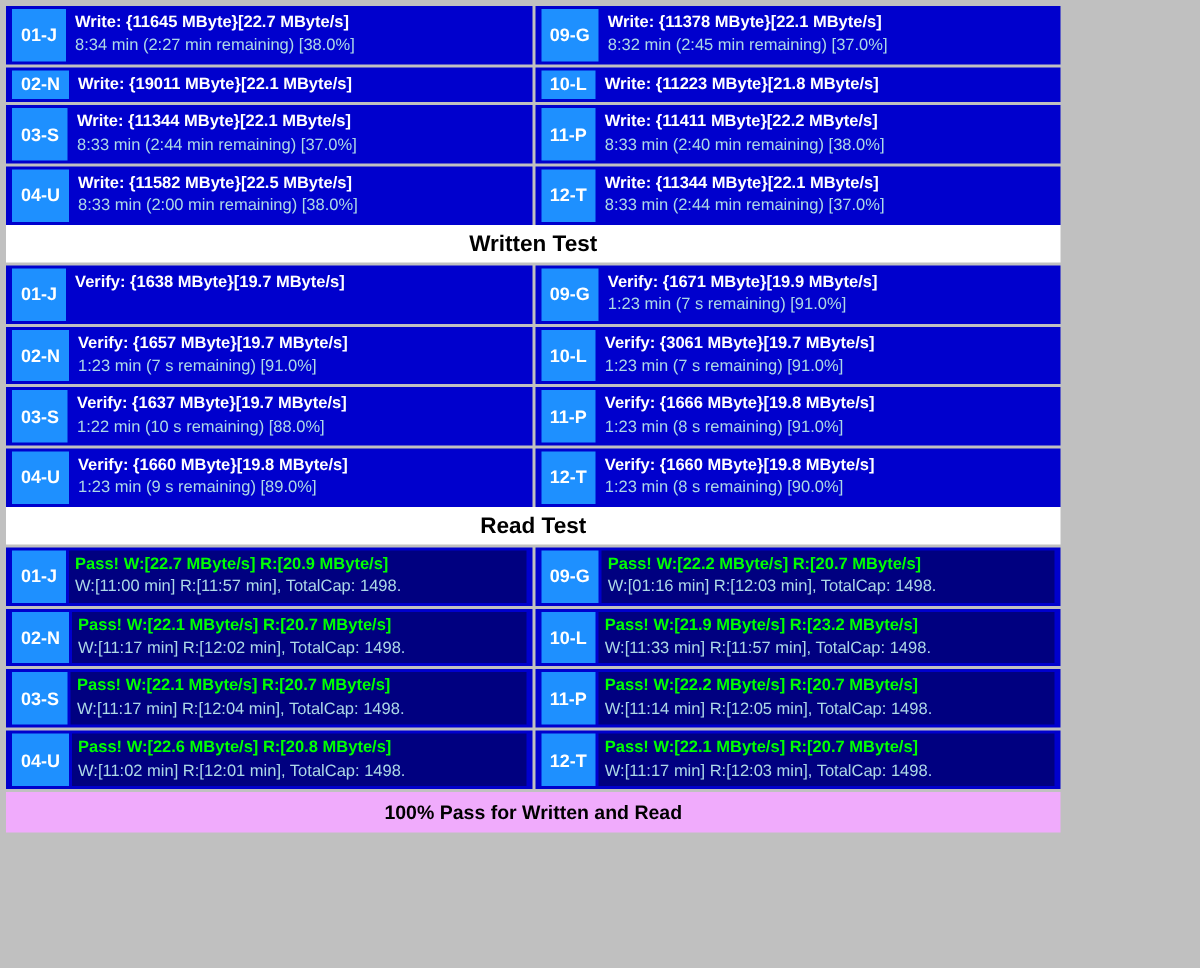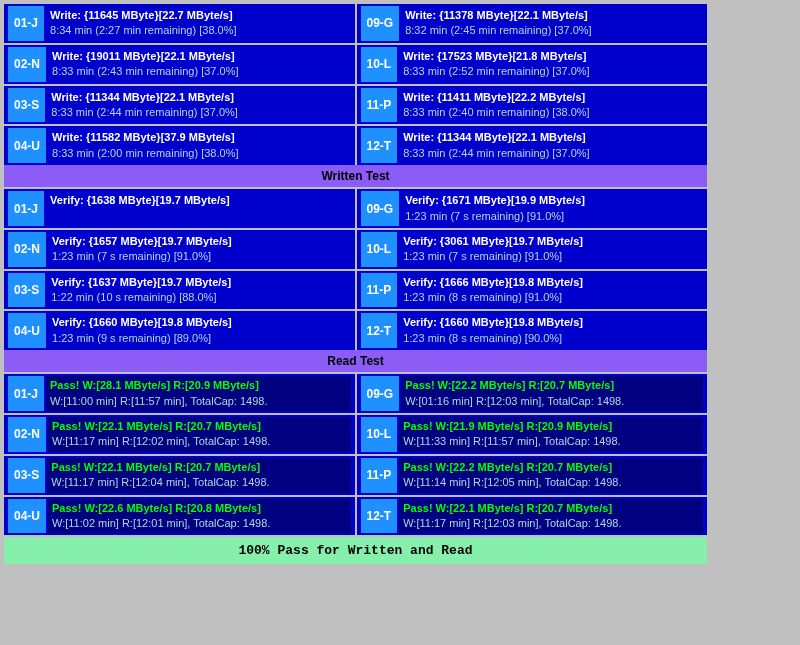--- a/index.html
+++ b/index.html
@@ -12,24 +12,24 @@
     }
     .main-container {
       width: 711px;
       background: #c0c0c0;
       padding: 4px;
     }
     .section {
       margin-bottom: 2px;
     }
     .section-label {
-      background: #8b5cf6;
+      background: #ffffff;
       text-align: center;
       padding: 4px 0;
-      font-size: 12px;
+      font-size: 15px;
       font-weight: bold;
       color: #000;
     }
     .grid {
       display: grid;
       grid-template-columns: 1fr 1fr;
       gap: 2px;
     }
     .cell {
       background: #0000cd;
@@ -68,28 +68,27 @@
     .cell-pass .cell-content {
       background: #000080;
     }
     .cell-pass .cell-content .line1 {
       color: #00ff00;
     }
     .cell-pass .cell-content .line2 {
       color: #add8e6;
     }
     .status-bar {
-      background: #86efac;
+      background: #f0abfc;
       text-align: center;
       padding: 6px 0;
       font-size: 13px;
       font-weight: bold;
       color: #000;
       margin-top: 2px;
-      font-family: Liberation Mono, monospace;
     }
   </style>
 </head>
 <body>
 
 <div class="main-container">
 
   <div class="section">
     <div class="grid" id="written-grid">
         <div class="cell">
@@ -103,48 +102,46 @@
           <div class="cell-label">09-G</div>
           <div class="cell-content">
             <div class="line1">Write: {11378 MByte}[22.1 MByte/s]</div>
             <div class="line2">8:32 min (2:45 min remaining)  [37.0%]</div>
           </div>
         </div>
         <div class="cell">
           <div class="cell-label">02-N</div>
           <div class="cell-content">
             <div class="line1">Write: {19011 MByte}[22.1 MByte/s]</div>
-            <div class="line2">8:33 min (2:43 min remaining)  [37.0%]</div>
           </div>
         </div>
         <div class="cell">
           <div class="cell-label">10-L</div>
           <div class="cell-content">
-            <div class="line1">Write: {17523 MByte}[21.8 MByte/s]</div>
-            <div class="line2">8:33 min (2:52 min remaining)  [37.0%]</div>
+            <div class="line1">Write: {11223 MByte}[21.8 MByte/s]</div>
           </div>
         </div>
         <div class="cell">
           <div class="cell-label">03-S</div>
           <div class="cell-content">
             <div class="line1">Write: {11344 MByte}[22.1 MByte/s]</div>
             <div class="line2">8:33 min (2:44 min remaining)  [37.0%]</div>
           </div>
         </div>
         <div class="cell">
           <div class="cell-label">11-P</div>
           <div class="cell-content">
             <div class="line1">Write: {11411 MByte}[22.2 MByte/s]</div>
             <div class="line2">8:33 min (2:40 min remaining)  [38.0%]</div>
           </div>
         </div>
         <div class="cell">
           <div class="cell-label">04-U</div>
           <div class="cell-content">
-            <div class="line1">Write: {11582 MByte}[37.9 MByte/s]</div>
+            <div class="line1">Write: {11582 MByte}[22.5 MByte/s]</div>
             <div class="line2">8:33 min (2:00 min remaining)  [38.0%]</div>
           </div>
         </div>
         <div class="cell">
           <div class="cell-label">12-T</div>
           <div class="cell-content">
             <div class="line1">Write: {11344 MByte}[22.1 MByte/s]</div>
             <div class="line2">8:33 min (2:44 min remaining)  [37.0%]</div>
           </div>
         </div>
@@ -211,42 +208,42 @@
         </div>
       </div>
     <div class="section-label">Read Test</div>
   </div>
 
   <div class="section">
     <div class="grid" id="read-grid">
         <div class="cell cell-pass">
           <div class="cell-label">01-J</div>
           <div class="cell-content">
-            <div class="line1">Pass! W:[28.1 MByte/s] R:[20.9 MByte/s]</div>
+            <div class="line1">Pass! W:[22.7 MByte/s] R:[20.9 MByte/s]</div>
             <div class="line2">W:[11:00 min] R:[11:57 min], TotalCap: 1498.</div>
           </div>
         </div>
         <div class="cell cell-pass">
           <div class="cell-label">09-G</div>
           <div class="cell-content">
             <div class="line1">Pass! W:[22.2 MByte/s] R:[20.7 MByte/s]</div>
             <div class="line2">W:[01:16 min] R:[12:03 min], TotalCap: 1498.</div>
           </div>
         </div>
         <div class="cell cell-pass">
           <div class="cell-label">02-N</div>
           <div class="cell-content">
             <div class="line1">Pass! W:[22.1 MByte/s] R:[20.7 MByte/s]</div>
             <div class="line2">W:[11:17 min] R:[12:02 min], TotalCap: 1498.</div>
           </div>
         </div>
         <div class="cell cell-pass">
           <div class="cell-label">10-L</div>
           <div class="cell-content">
-            <div class="line1">Pass! W:[21.9 MByte/s] R:[20.9 MByte/s]</div>
+            <div class="line1">Pass! W:[21.9 MByte/s] R:[23.2 MByte/s]</div>
             <div class="line2">W:[11:33 min] R:[11:57 min], TotalCap: 1498.</div>
           </div>
         </div>
         <div class="cell cell-pass">
           <div class="cell-label">03-S</div>
           <div class="cell-content">
             <div class="line1">Pass! W:[22.1 MByte/s] R:[20.7 MByte/s]</div>
             <div class="line2">W:[11:17 min] R:[12:04 min], TotalCap: 1498.</div>
           </div>
         </div>

